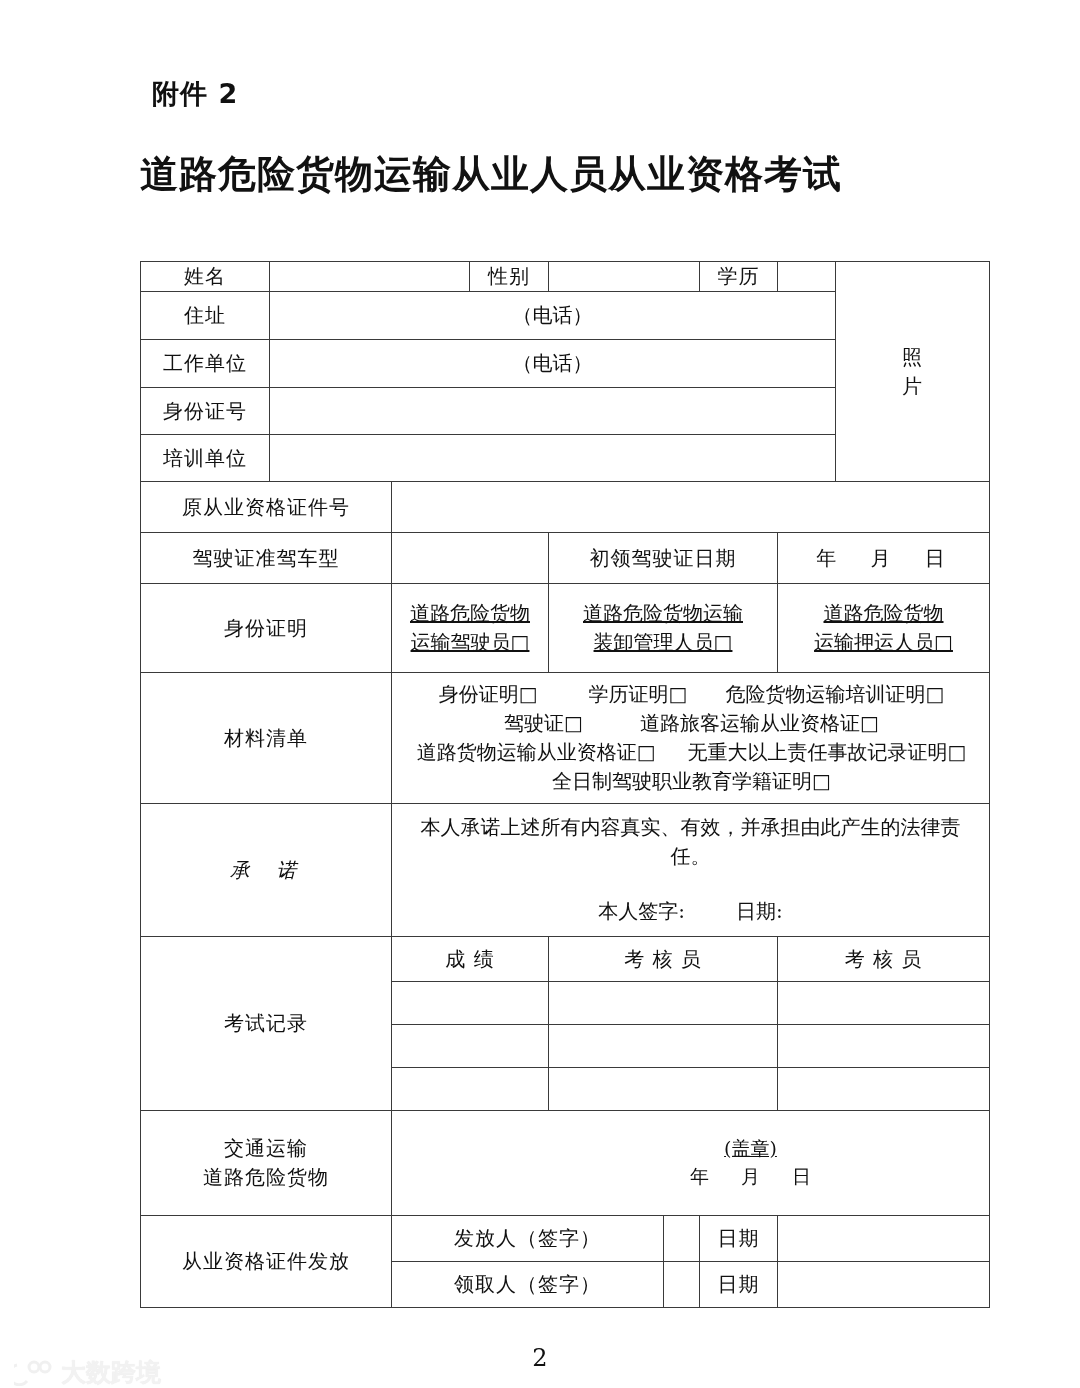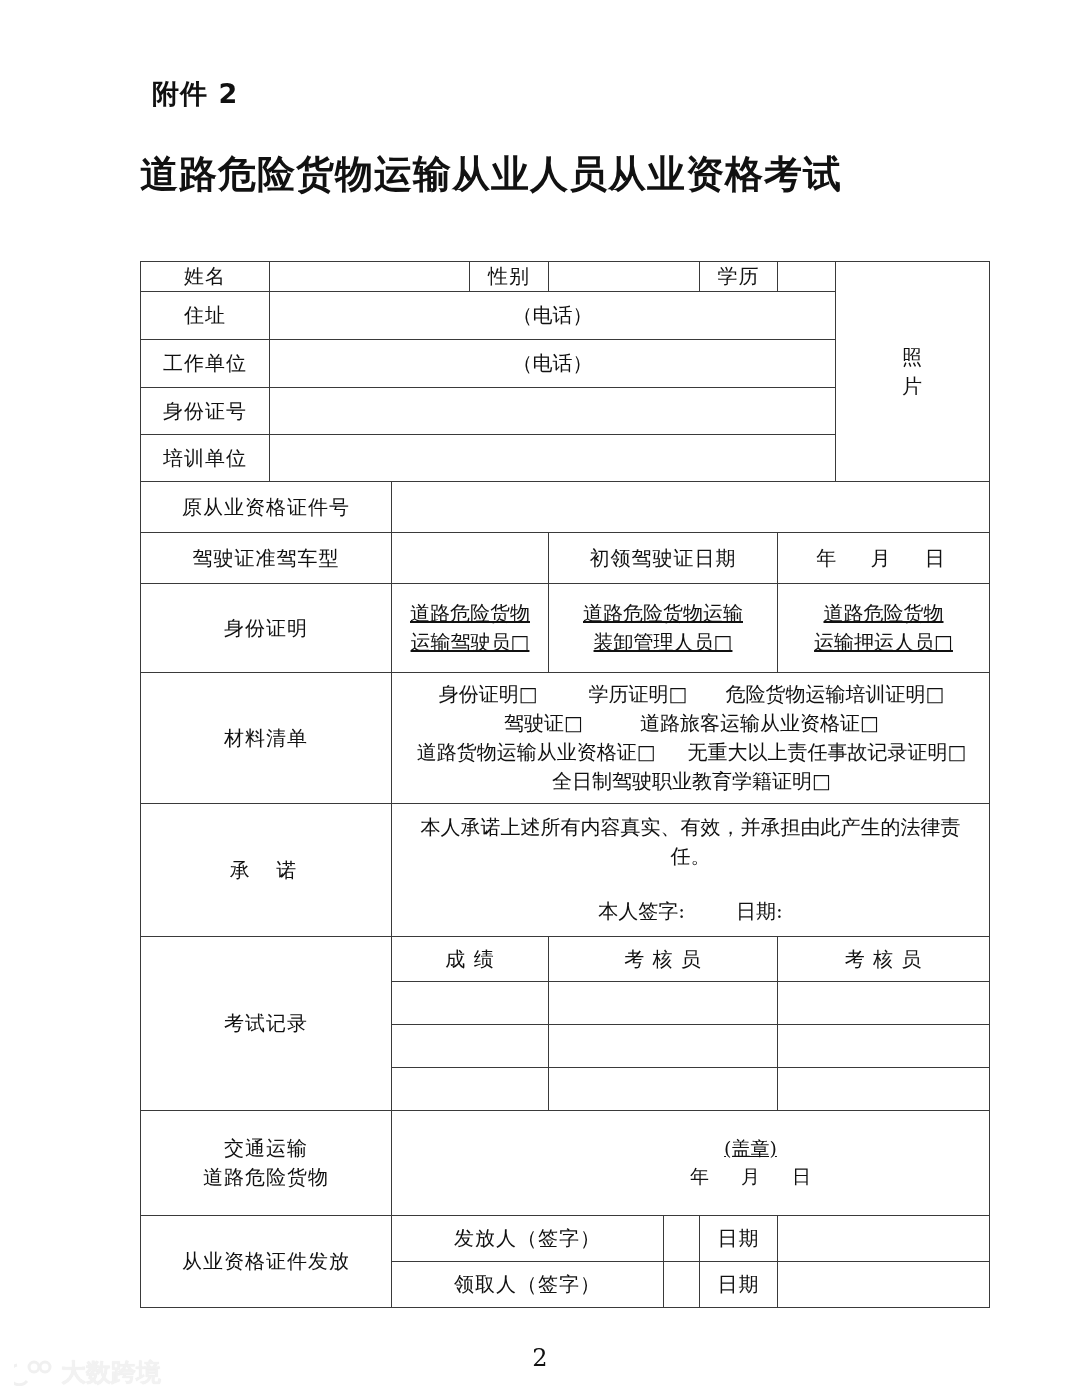--- a/index.html
+++ b/index.html
@@ -64,21 +64,21 @@
   table.form td {
     border: 1px solid #3a3a3a;
     padding: 0 6px;
     font-size: 20px;
     text-align: center;
     vertical-align: middle;
     line-height: 1.45;
     font-family: "DejaVu Serif", "Liberation Serif", serif;
   }
   .lbl { letter-spacing: 1px; }
-  .lbl-sp { letter-spacing: 10px; padding-left: 10px !important; }
+  .lbl-sp { letter-spacing: 10px; padding-left: 10px !important; font-style: italic; }
   .blank { }
   .ta-center { text-align: center; }
 
   .photo-cell {
     font-size: 20px;
     letter-spacing: 1px;
     line-height: 1.5;
   }
   .photo-cell span { display: block; }
 

